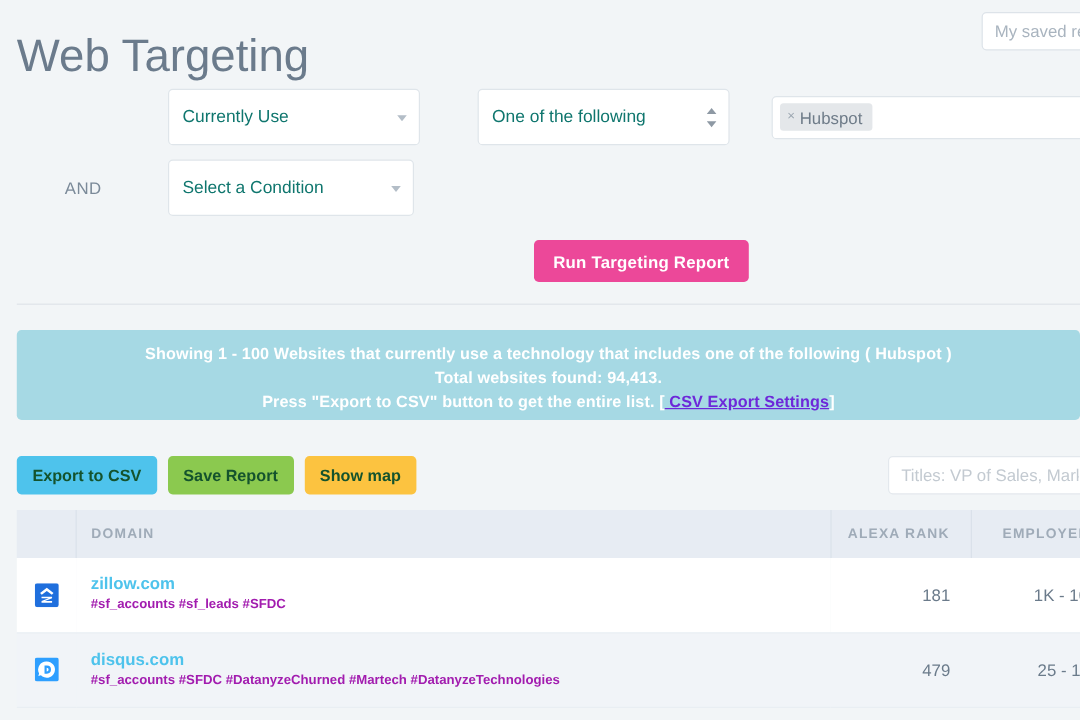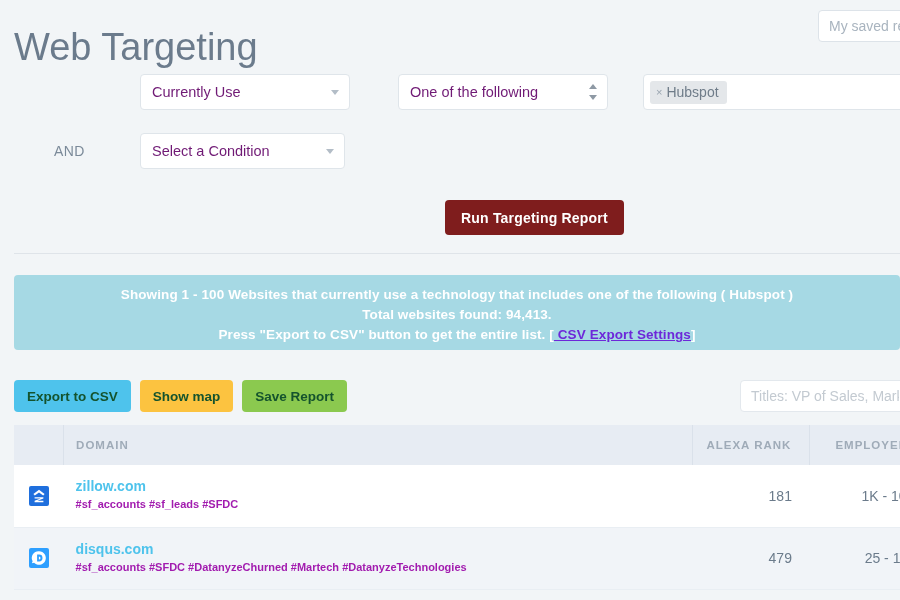--- a/index.html
+++ b/index.html
@@ -66,30 +66,30 @@
     padding-left: 54px;
     box-sizing: border-box;
     font-size: 14px;
     color: #7b8a99;
     letter-spacing: .4px;
   }
   .spacer-label { width: 140px; }
 
   .select-box {
     position: relative;
-    height: 36px;
+    height: 47px;
     background: #ffffff;
     border: 1px solid #dfe5ea;
     border-radius: 4px;
     box-sizing: border-box;
     display: flex;
     align-items: center;
     padding: 0 26px 0 11px;
     font-size: 14.5px;
-    color: #701a75;
+    color: #0f766e;
     white-space: nowrap;
     overflow: hidden;
   }
   .select-condition-type { width: 210px; }
   .select-match-type { width: 210px; margin-left: 48px; }
   .select-second-condition { width: 205px; }
 
   .caret-down {
     position: absolute;
     right: 10px;
@@ -153,21 +153,21 @@
     line-height: 1;
   }
 
   
   .run-report-btn {
     position: absolute;
     left: 445px;
     top: 200px;
     height: 35px;
     padding: 0 16px;
-    background: #7f1d1d;
+    background: #ec4899;
     border: none;
     border-radius: 4px;
     color: #ffffff;
     font-family: "Liberation Sans", sans-serif;
     font-size: 14px;
     font-weight: bold;
     letter-spacing: .2px;
     cursor: pointer;
     display: flex;
     align-items: center;
@@ -379,22 +379,22 @@
   <div class="section-divider"></div>
 
   <div class="results-banner">
     <span class="line">Showing 1 - 100 Websites that currently use a technology that includes one of the following ( Hubspot )</span>
     <span class="line">Total websites found: 94,413.</span>
     <span class="line"><span>Press "Export to CSV" button to get the entire list. [</span><span class="csv-settings-link"> CSV Export Settings</span><span>]</span></span>
   </div>
 
   <div class="action-bar">
     <button class="action-btn btn-export">Export to CSV</button>
+    <button class="action-btn btn-save">Save Report</button>
     <button class="action-btn btn-map">Show map</button>
-    <button class="action-btn btn-save">Save Report</button>
   </div>
 
   <input class="titles-search" type="text" placeholder="Titles: VP of Sales, Marketing" style="">
 
   <table class="results-table">
     <thead>
       <tr>
         <th class="col-icon"></th>
         <th class="col-domain">DOMAIN</th>
         <th class="col-alexa">ALEXA RANK</th>

